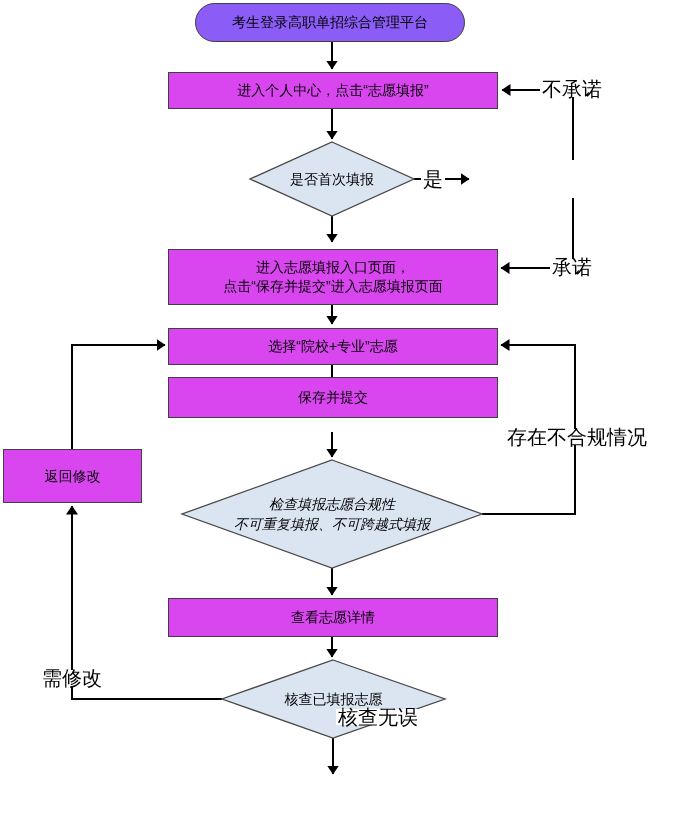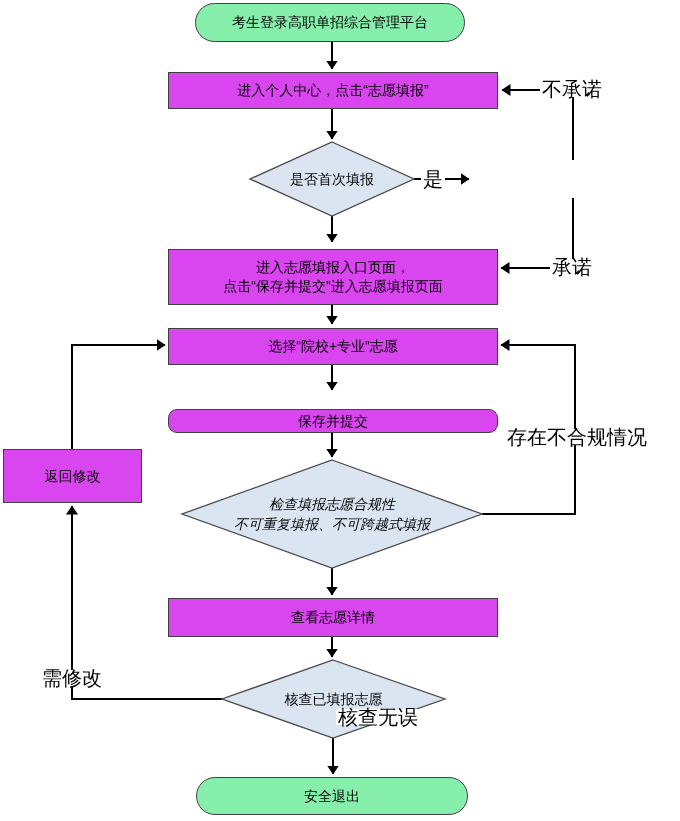--- a/index.html
+++ b/index.html
@@ -31,21 +31,21 @@
     text-align: center;
     font-size: 14px;
     line-height: 19px;
     color: #000;
   }
   .rect {
     background: #d946ef;
     border: 1.5px solid #404040;
   }
   .stadium {
-    background: #86efac;
+    background: #8b5cf6;
     border: 1.5px solid #404040;
     border-radius: 20px;
   }
   .dlabel {
     background: transparent;
     line-height: 20px;
   }
   .elabel {
     position: absolute;
     transform: translate(-50%, -50%);
@@ -115,44 +115,41 @@
 
   <div class="node rect" style="left:168px; top:249px; width:330px; height:56px;">
     <span>进入志愿填报入口页面，</span>
     <span>点击“保存并提交”进入志愿填报页面</span>
   </div>
 
   <div class="node rect" style="left:168px; top:328px; width:330px; height:37px;">
     <span>选择“院校+专业”志愿</span>
   </div>
 
-  <div class="node rect" style="left:168px; top:409px; width:330px; height:24px;border-radius:9px;">
+  <div class="node rect" style="left:168px; top:377px; width:330px; height:41px;">
     <span>保存并提交</span>
   </div>
 
   <div class="node dlabel" style="left:182px; top:460px; width:300px; height:108px;font-style:italic;">
     <span>检查填报志愿合规性</span>
     <span>不可重复填报、不可跨越式填报</span>
   </div>
 
   <div class="node rect" style="left:168px; top:598px; width:330px; height:39px;">
     <span>查看志愿详情</span>
   </div>
 
   <div class="node dlabel" style="left:222px; top:660px; width:223px; height:78px;">
     <span>核查已填报志愿</span>
   </div>
 
   <div class="node rect" style="left:3px; top:449px; width:139px; height:54px;">
     <span>返回修改</span>
   </div>
 
-  <div class="node stadium" style="left:196px; top:777px; width:272px; height:38px;">
-    <span>安全退出</span>
-  </div>
 
   <div class="elabel" style="left:433px; top:179px;">是</div>
   <div class="elabel" style="left:572px; top:89px;">不承诺</div>
   <div class="elabel" style="left:572px; top:267px;">承诺</div>
   <div class="elabel" style="left:577px; top:437px;">存在不合规情况</div>
   <div class="elabel" style="left:72px; top:678px;">需修改</div>
   <div class="elabel" style="left:333px; top:717px;margin-left:45px;">核查无误</div>
 
 </div>
 

